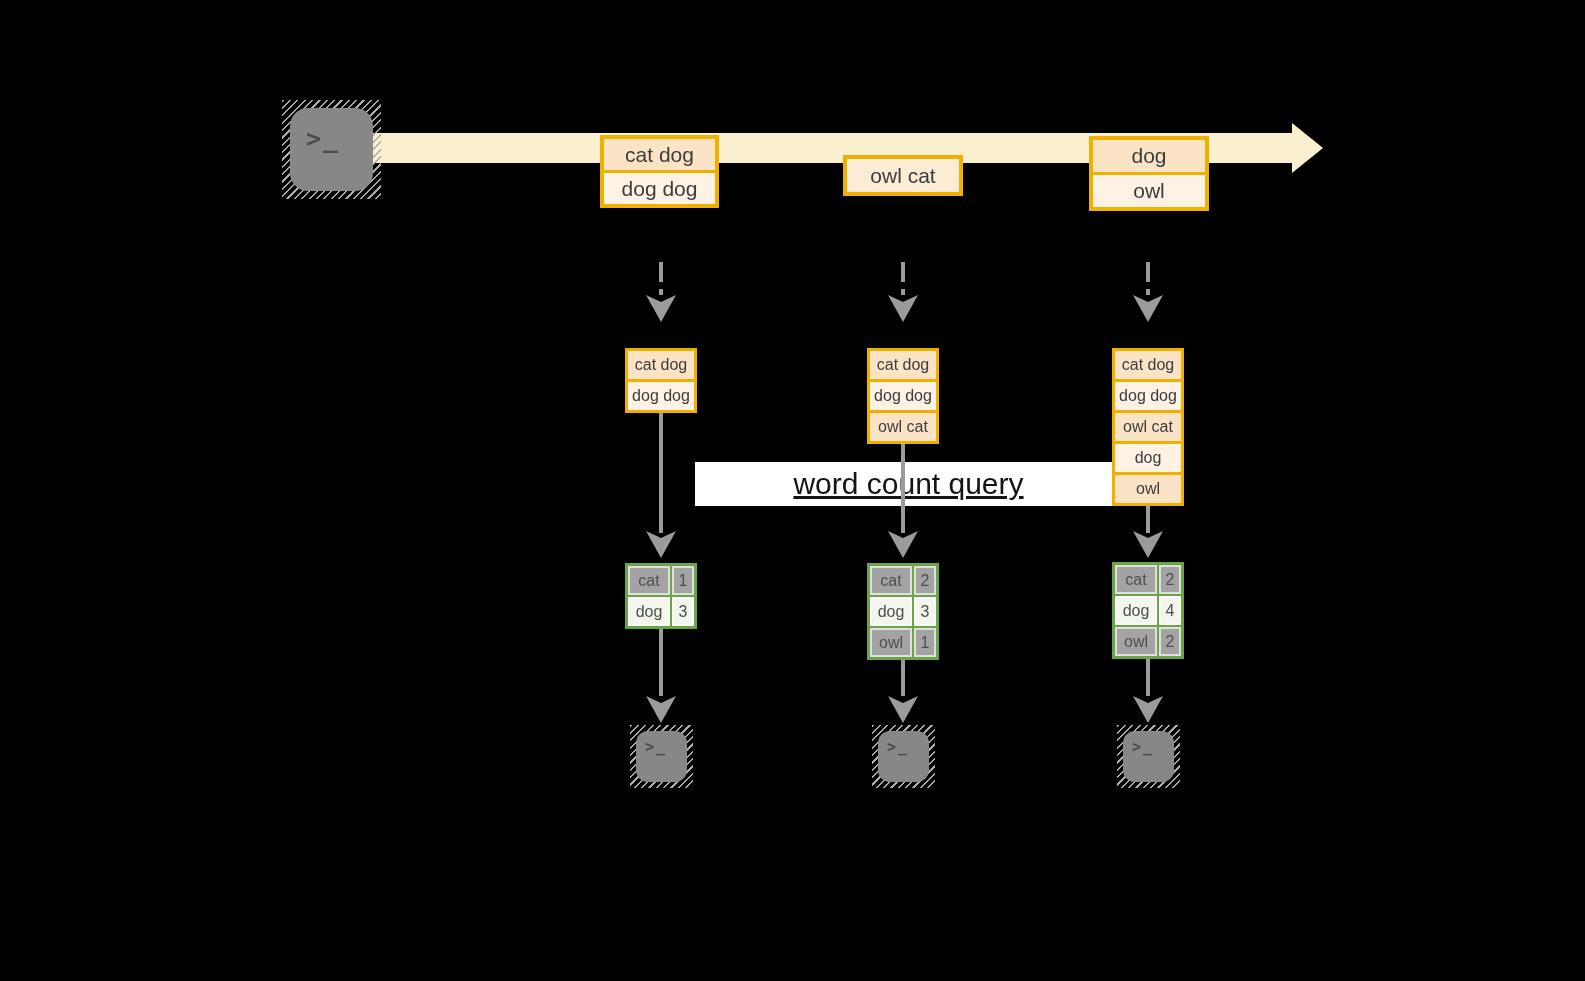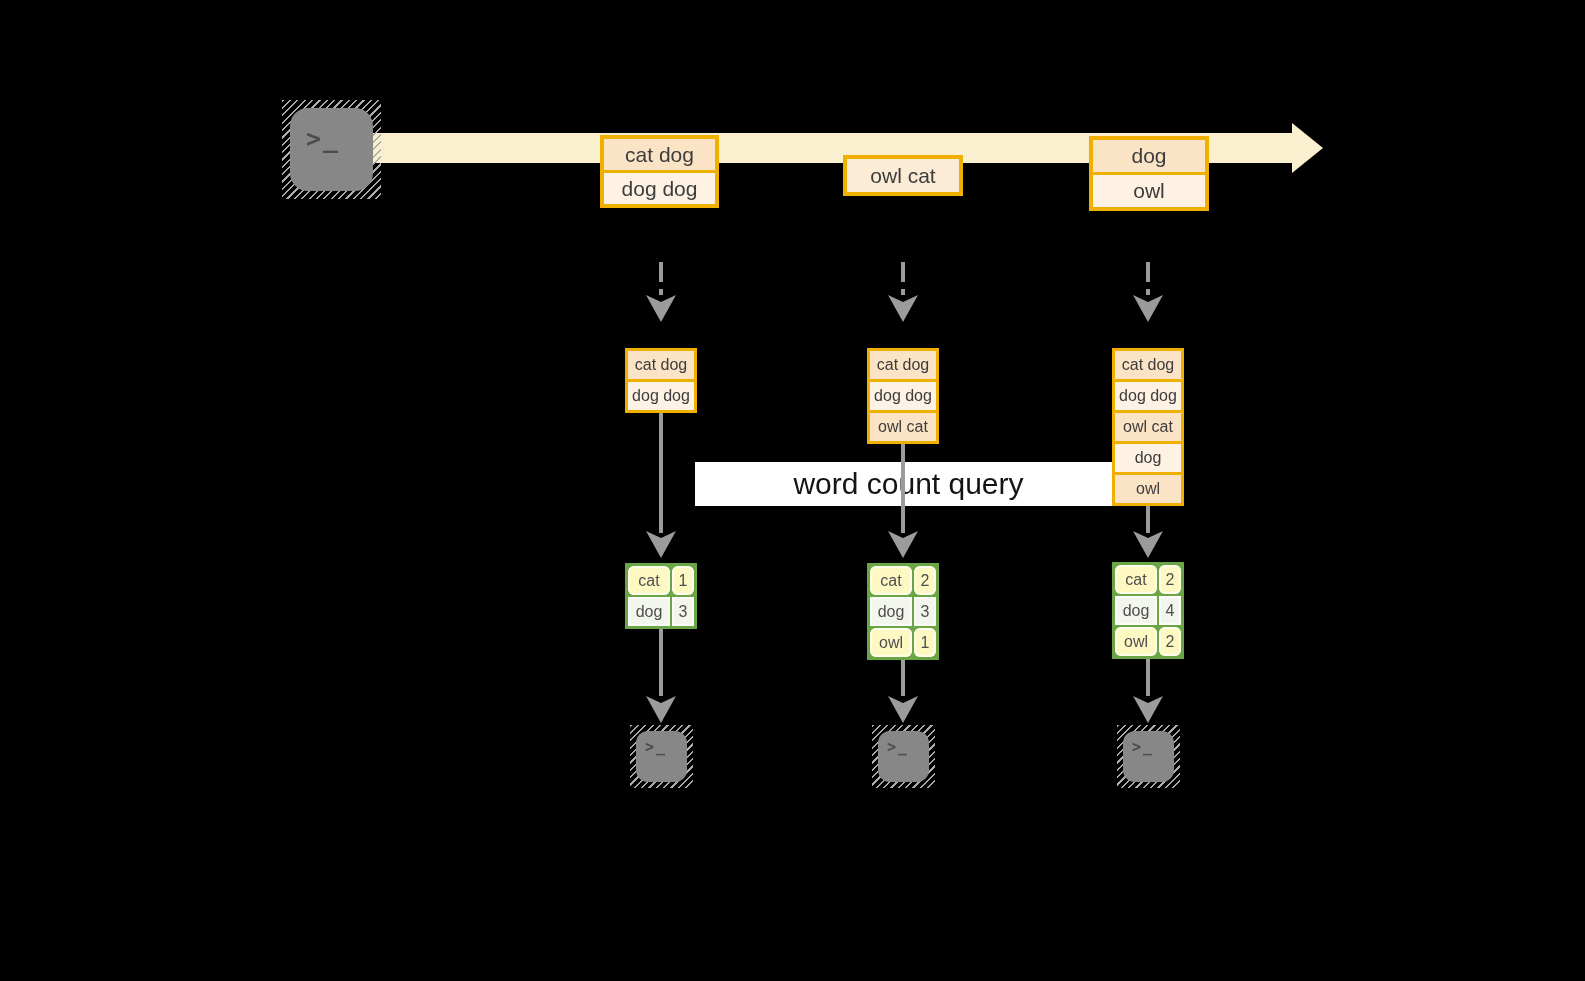--- a/index.html
+++ b/index.html
@@ -61,34 +61,34 @@
   .ahead {
     position:absolute; width:30px; height:27px; background:#9b9b9b; z-index:2;
     clip-path:polygon(50% 100%,0 0,50% 26%,100% 0);
   }
 
   
   .qband {
     position:absolute; left:695px; top:462px; width:427px; height:44px; background:#ffffff; z-index:1;
     display:flex; align-items:center; justify-content:center;
   }
-  .qlabel { font-size:30px; color:#141414; white-space:nowrap; }
+  .qlabel { font-size:30px; color:#141414; white-space:nowrap;text-decoration:underline; }
 
   
   .gtable {
     position:absolute; box-sizing:border-box; z-index:3;
     background:#6aa646; border:3px solid #6aa646;
     display:grid; grid-template-columns:42px 22px; grid-auto-rows:29px; gap:2px;
   }
   .gcell {
     display:flex; align-items:center; justify-content:center;
     font-size:16px; color:#4f4f4f;
     box-shadow:inset 0 0 0 2px rgba(255,255,255,.65);
   }
-  .g-dark  { background:#fef9c3;border-radius:6px; }
+  .g-dark  { background:#a3a3a3; }
   .g-light { background:#f2f6ed; }
 </style>
 </head>
 <body>
 
 <div class="canvas">
 
   <div class="band"></div>
   <div class="band-head"></div>
 

